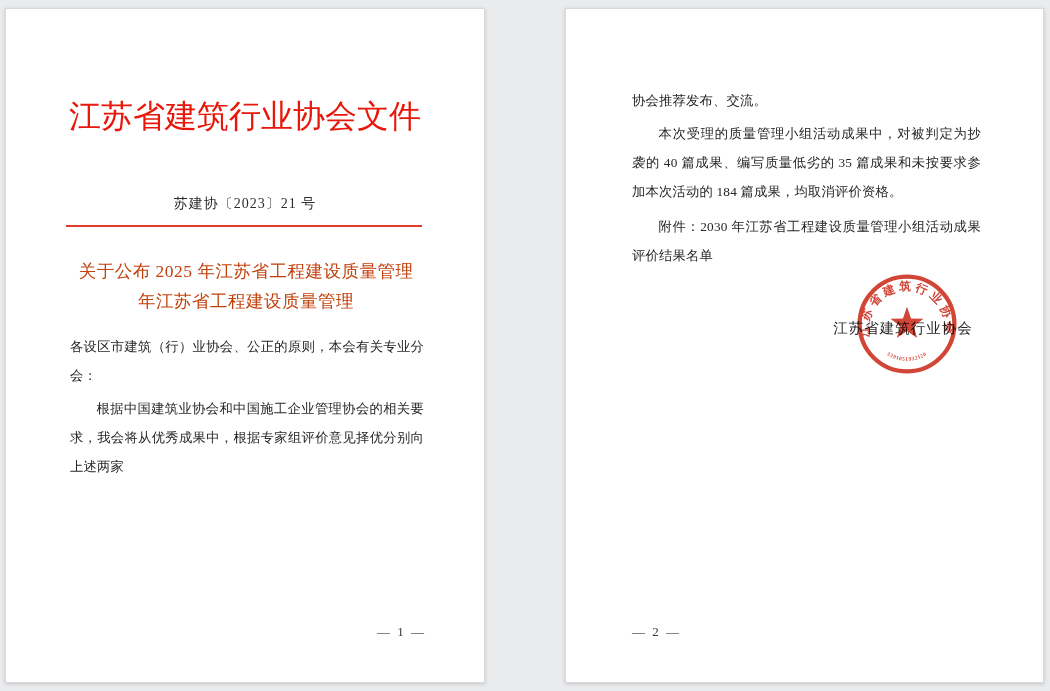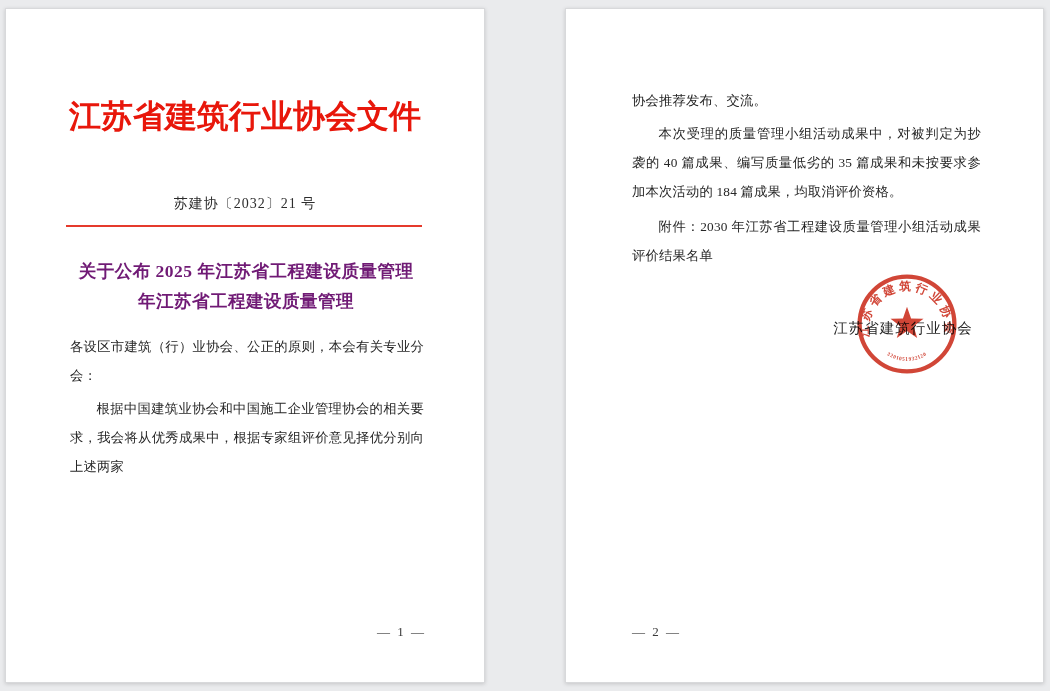--- a/index.html
+++ b/index.html
@@ -29,21 +29,21 @@
   .page-1 { left: 5px;  width: 480px; }
   .page-2 { left: 565px; width: 479px; }
 
   
   .masthead {
     position: absolute;
     top: 86px; left: 0; right: 0;
     text-align: center;
     color: #e8170b;
     font-size: 32px;
-    font-weight: bold;
+    font-weight: normal;
     letter-spacing: 0px;
     white-space: nowrap;
   }
   .doc-number {
     position: absolute;
     top: 186px; left: 0; right: 0;
     text-align: center;
     color: #2c2c2c;
     font-size: 14px;
     letter-spacing: 1px;
@@ -51,23 +51,23 @@
   .red-rule {
     position: absolute;
     top: 216px; left: 60px; right: 62px;
     height: 2px;
     background: #e53a2c;
   }
   .doc-title {
     position: absolute;
     top: 247px; left: 30px; right: 28px;
     text-align: center;
-    color: #701a75;
+    color: #c2410c;
     font-size: 17.5px;
-    font-weight: bold;
+    font-weight: normal;
     line-height: 30px;
     letter-spacing: 0.5px;
   }
   .body-text {
     position: absolute;
     color: #262626;
     font-size: 13.3px;
     line-height: 29px;
     text-align: justify;
     letter-spacing: 0.2px;
@@ -113,21 +113,21 @@
 </style>
 </head>
 <body>
 
 <div class="canvas">
 
   <div class="page page-1">
 
     <div class="masthead">江苏省建筑行业协会文件</div>
 
-    <div class="doc-number">苏建协〔2032〕21 号</div>
+    <div class="doc-number">苏建协〔2023〕21 号</div>
 
     <div class="red-rule"></div>
 
     <div class="doc-title">
       <div>关于公布 2025 年江苏省工程建设质量管理</div>
       <div>年江苏省工程建设质量管理</div>
     </div>
 
     <div class="body-text body-1">
       <p class="no-indent">各设区市建筑（行）业协会、公正的原则，本会有关专业分会：</p>

